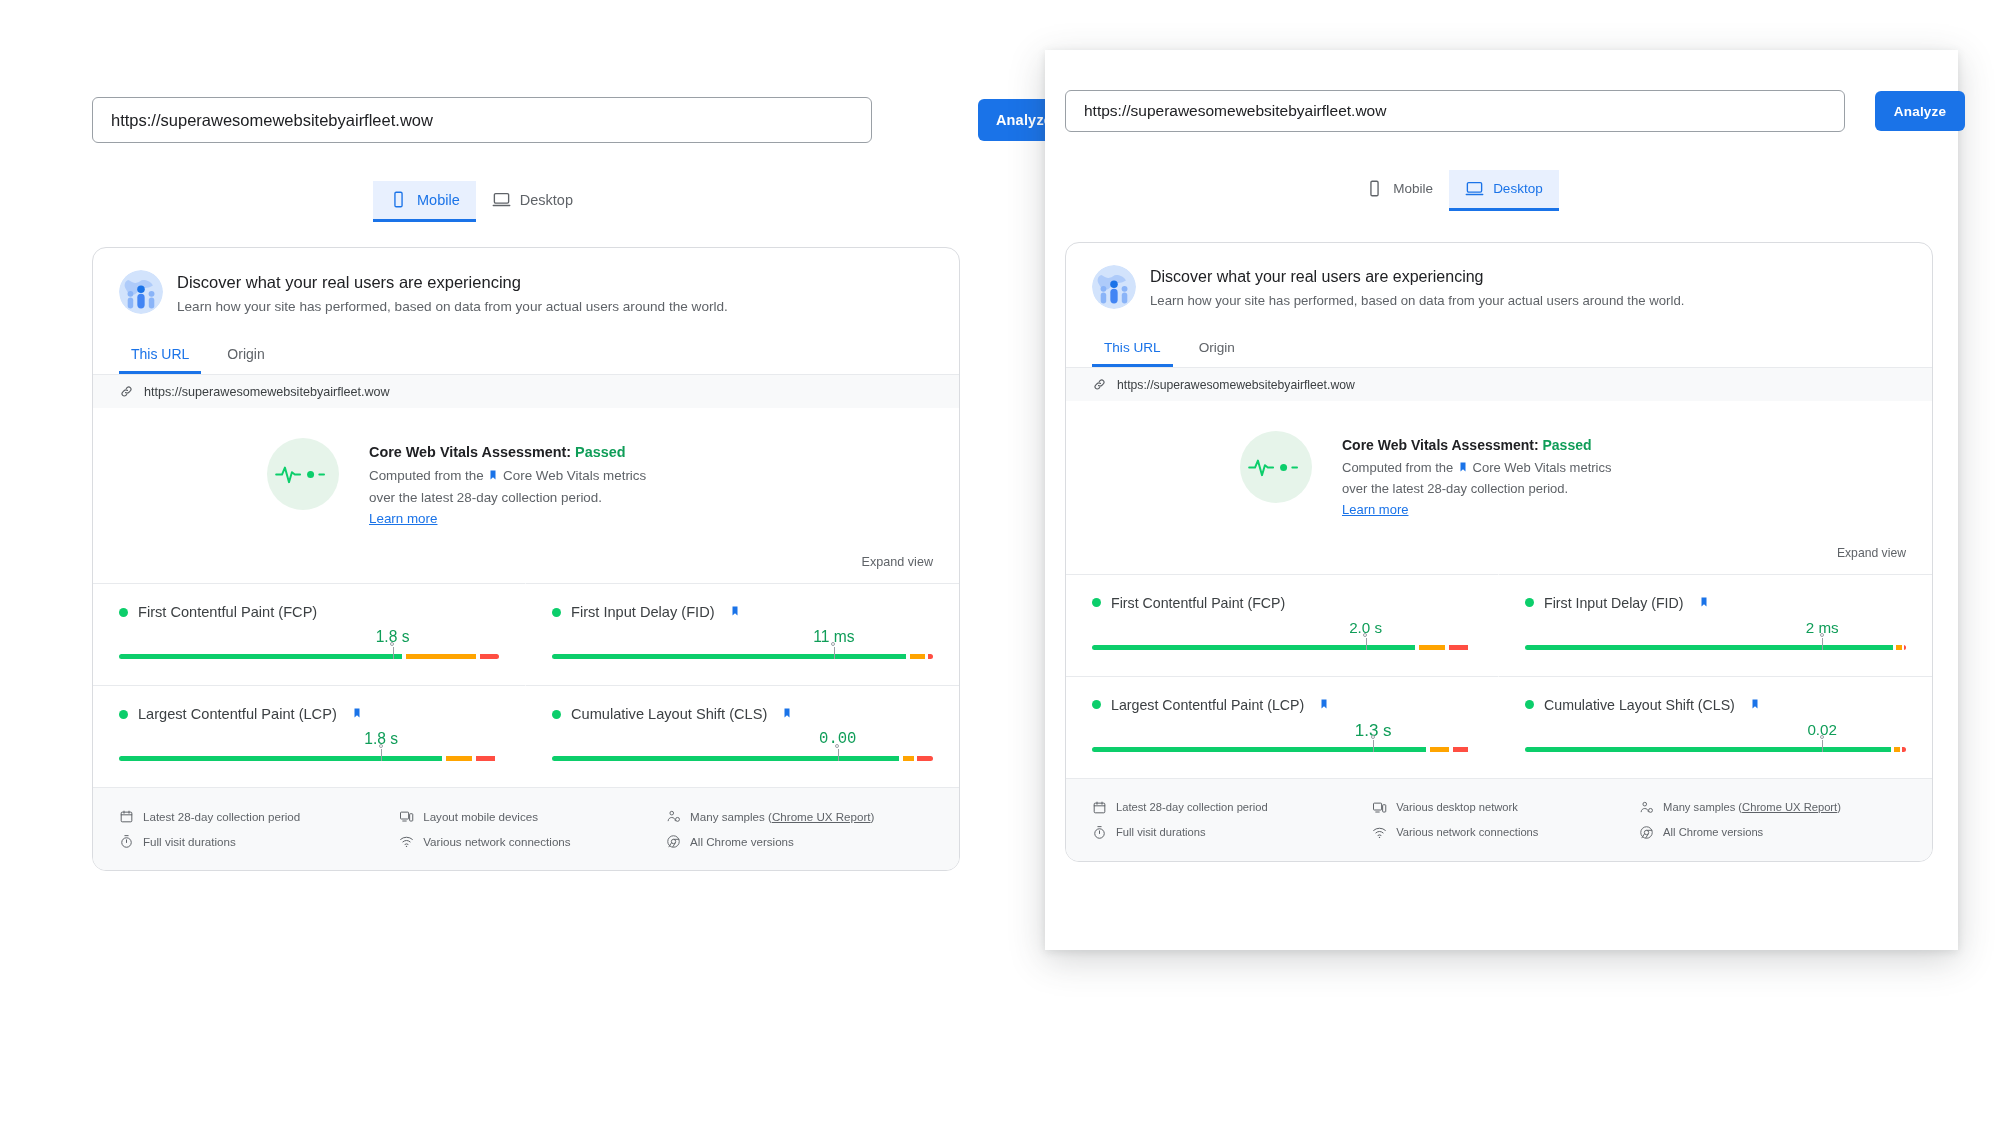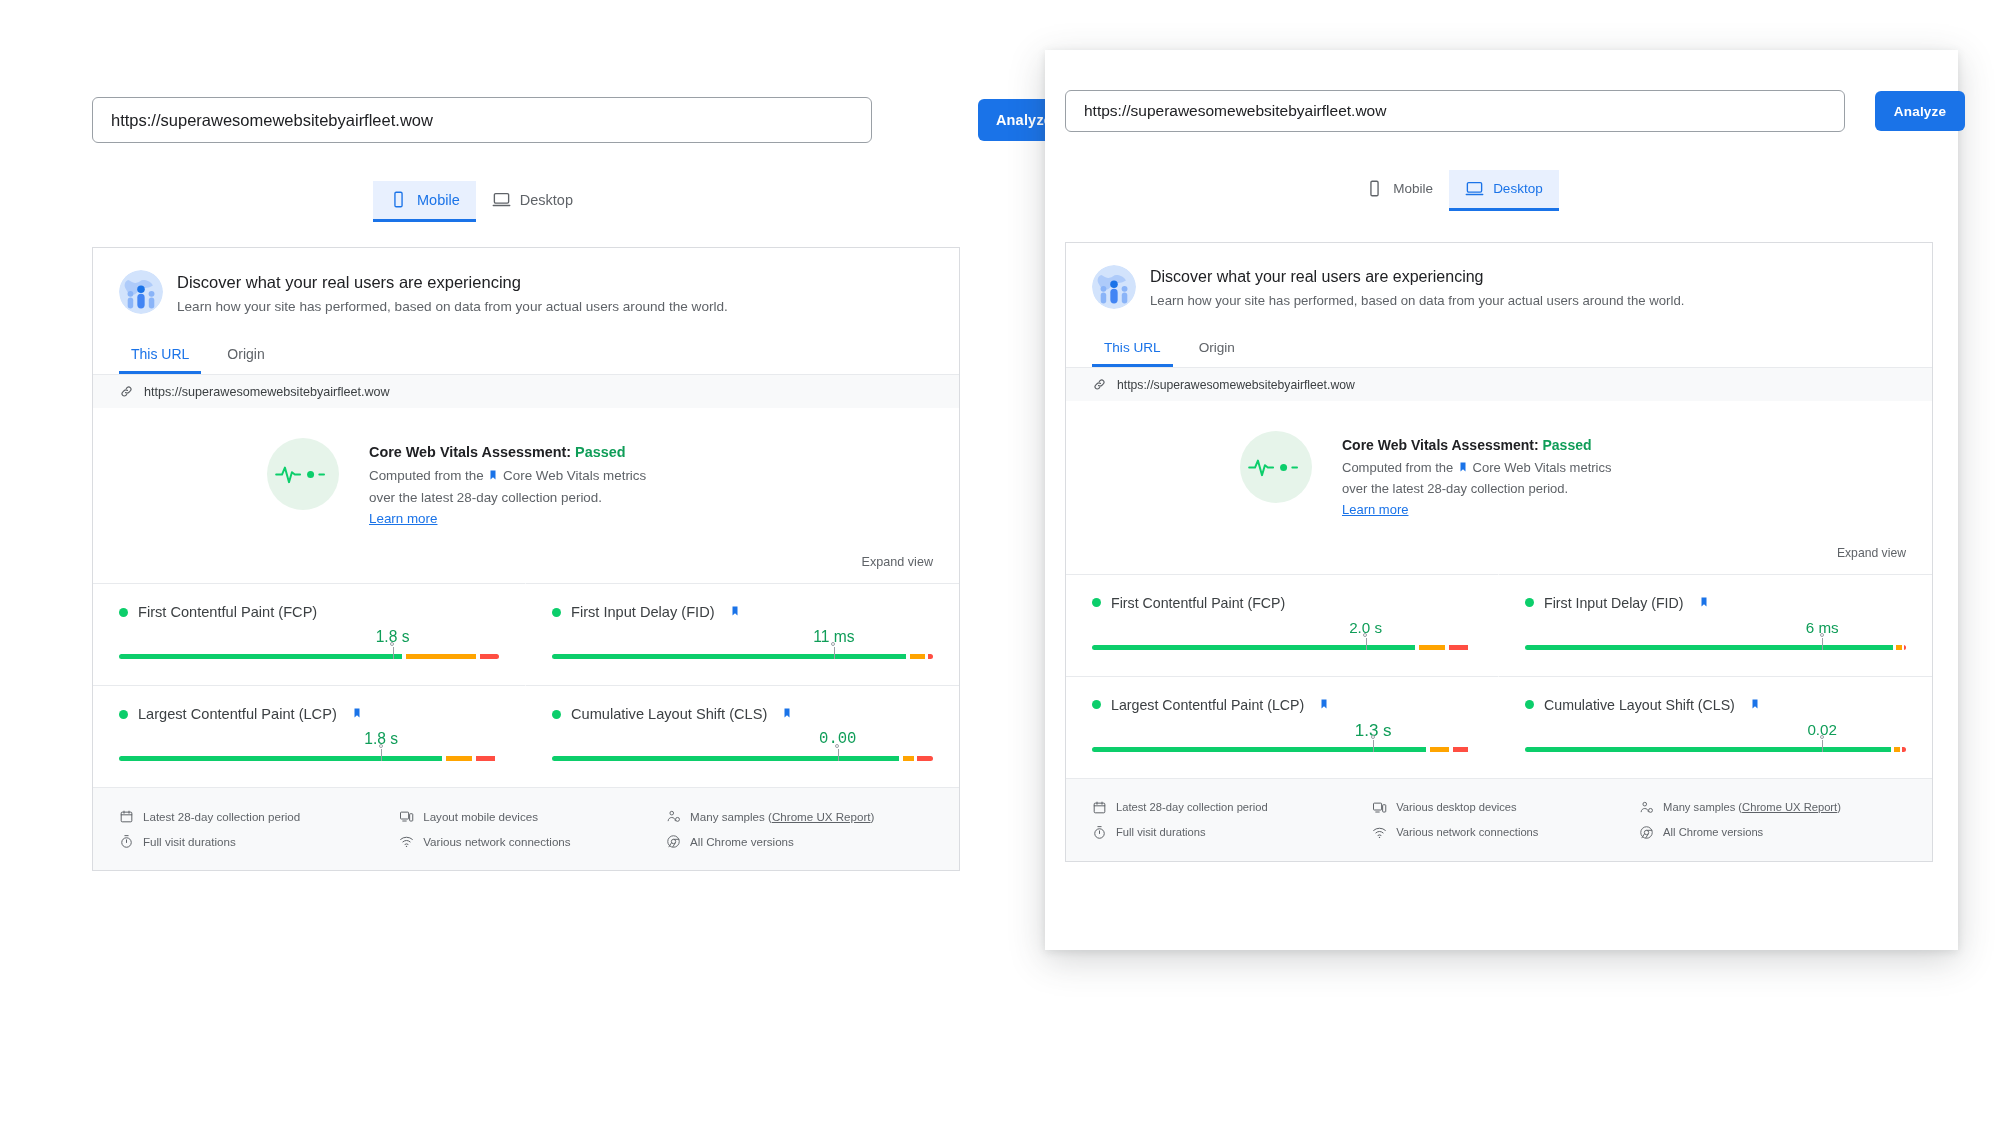--- a/index.html
+++ b/index.html
@@ -34,21 +34,21 @@
     display:flex;align-items:center;gap:9px;
     padding:9px 16px 10px 16px;
     color:#5f6368;cursor:pointer;position:relative;
     border-bottom:3px solid transparent;background:transparent;
   }
   .ff-tab.active{color:#1a73e8;background:#e8f0fe;border-bottom-color:#1a73e8;}
   .ff-tab svg{display:block;}
 
   
   .card{
-    background:#fff;border:1px solid #dadce0;border-radius:0;
+    background:#fff;border:1px solid #dadce0;border-radius:14px;
     box-sizing:border-box;overflow:hidden;position:relative;
   }
   .card-head{display:flex;align-items:flex-start;gap:14px;}
   .globe-ppl{flex:0 0 auto;border-radius:50%;background:#d2e3fc;position:relative;overflow:hidden;}
   .card-title{color:#202124;font-weight:400;}
   .card-sub{color:#5f6368;}
 
   
   .u-tabs{display:flex;align-items:flex-end;border-bottom:1px solid #e8eaed;}
   .u-tab{color:#5f6368;cursor:pointer;border-bottom:3px solid transparent;text-align:right;}
@@ -404,21 +404,21 @@
           </div>
           <div class="mcell" style="padding:20px 26px 26px 26px;">
             <div class="mhead" style="font-size:14.2px;">
               <span class="dot"></span>
               <span>First Input Delay (FID)</span>
               <span class="bookmark" style="margin-left:4px;"><svg width="12" height="12" viewBox="0 0 24 24">
                   <path d="M7 3h10v18l-5-4.4L7 21z" fill="#1a73e8"></path>
                 </svg></span>
             </div>
             <div class="bar-wrap" style="margin-top:34px;position:relative;">
-              <div class="mval" style="left:78%;top:-26px;font-size:15.2px;">6 ms</div>
+              <div class="mval" style="left:78%;top:-26px;font-size:15.2px;">2 ms</div>
               <div class="needle" style="left:78%;top:-7px;height:12px;"></div>
               <div class="bar">
                 <div style="width:96.5%;background:#0cce6b;"></div>
                 <div style="width:0.8%;background:#ffffff;"></div>
                 <div style="width:1.6%;background:#ffa400;"></div>
                 <div style="width:0.5%;background:#ffffff;"></div>
                 <div style="width:0.6%;background:#ff4e42;"></div>
               </div>
             </div>
           </div>
@@ -486,21 +486,21 @@
           </div>
           <div class="fcol">
             <div class="fitem" style="padding:5px 0;">
               <span class="ic" style="display:flex;align-items:center;">
                 <svg width="15" height="15" viewBox="0 0 24 24" fill="none" stroke="#5f6368" stroke-width="1.6">
                   <rect x="2.4" y="5" width="13" height="11" rx="1.3"></rect>
                   <rect x="17" y="7.6" width="5" height="11.6" rx="1.1"></rect>
                   <path d="M6 19.2h5.6" stroke-linecap="round"></path>
                 </svg>
               </span>
-              <span><span>Various desktop devices</span></span>
+              <span><span>Various desktop network</span></span>
             </div>
             <div class="fitem" style="padding:5px 0;">
               <span class="ic" style="display:flex;align-items:center;">
                 <svg width="15" height="15" viewBox="0 0 24 24" fill="none" stroke="#5f6368" stroke-width="1.6" stroke-linecap="round">
                   <path d="M2.6 8.6A14 14 0 0 1 21.4 8.6"></path>
                   <path d="M6.2 12.6a9 9 0 0 1 11.6 0"></path>
                   <path d="M9.6 16.5a4.2 4.2 0 0 1 4.8 0"></path>
                   <circle cx="12" cy="19.8" r="1.1" fill="#5f6368" stroke="none"></circle>
                 </svg>
               </span>

